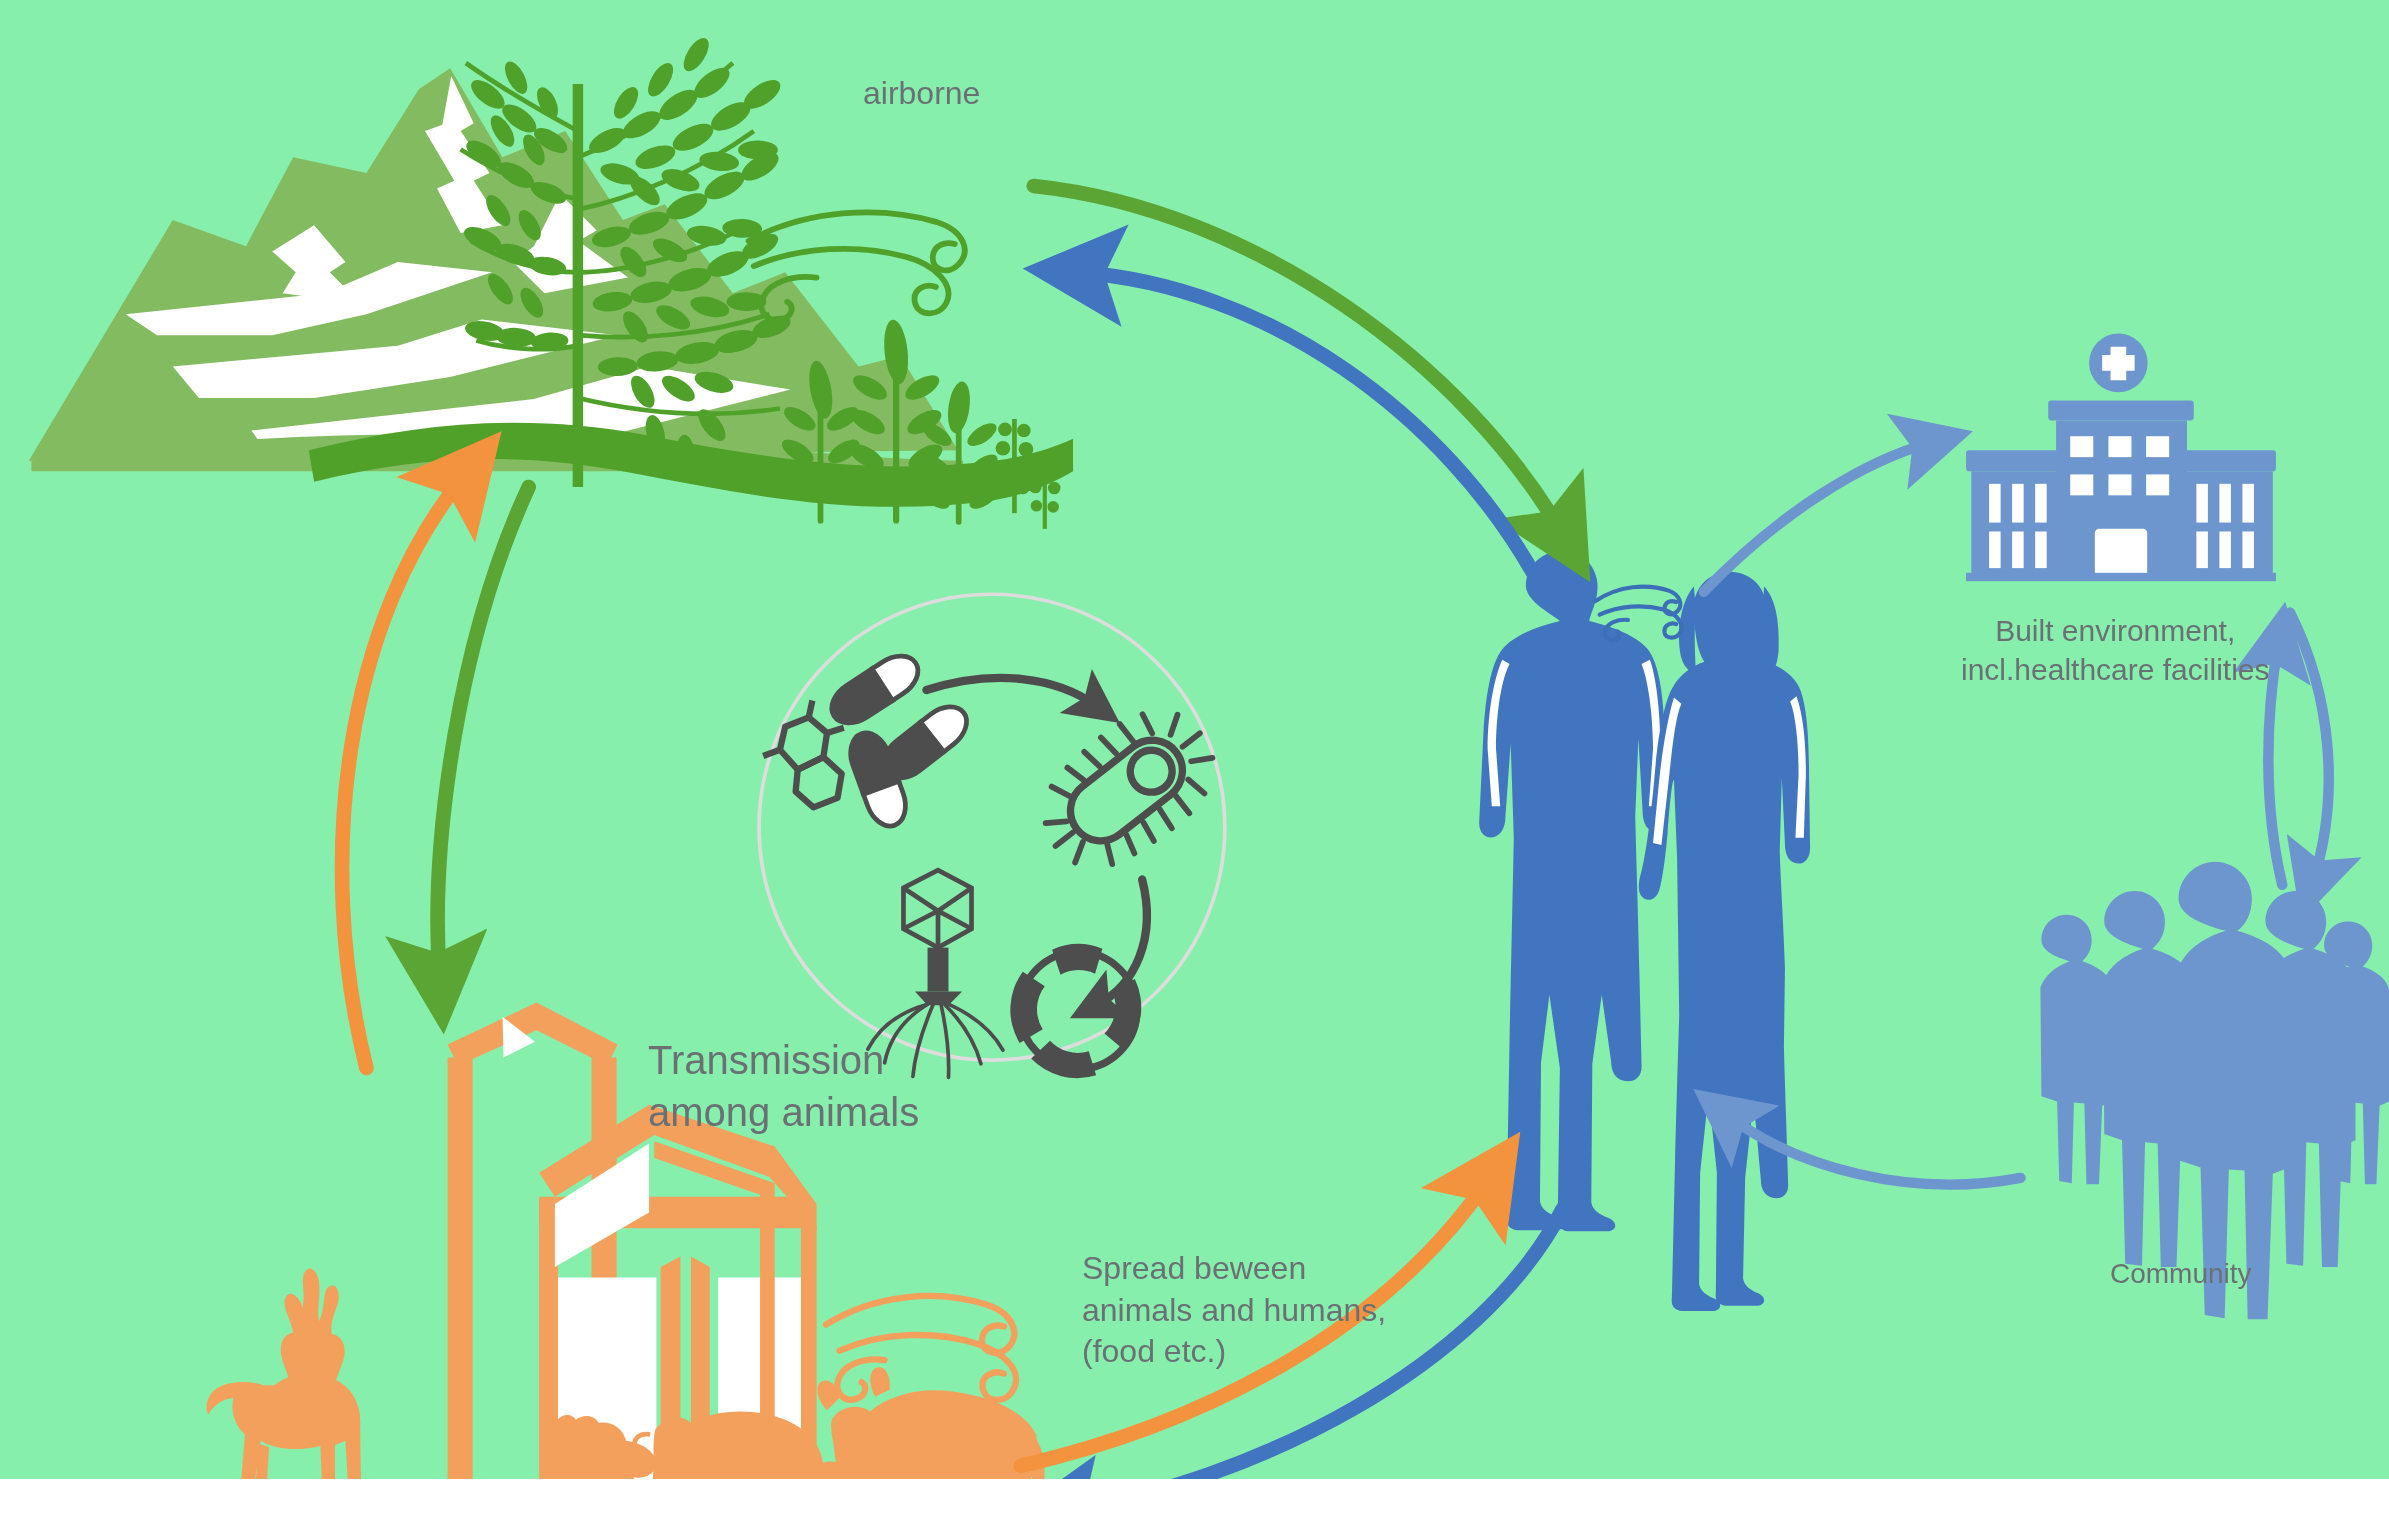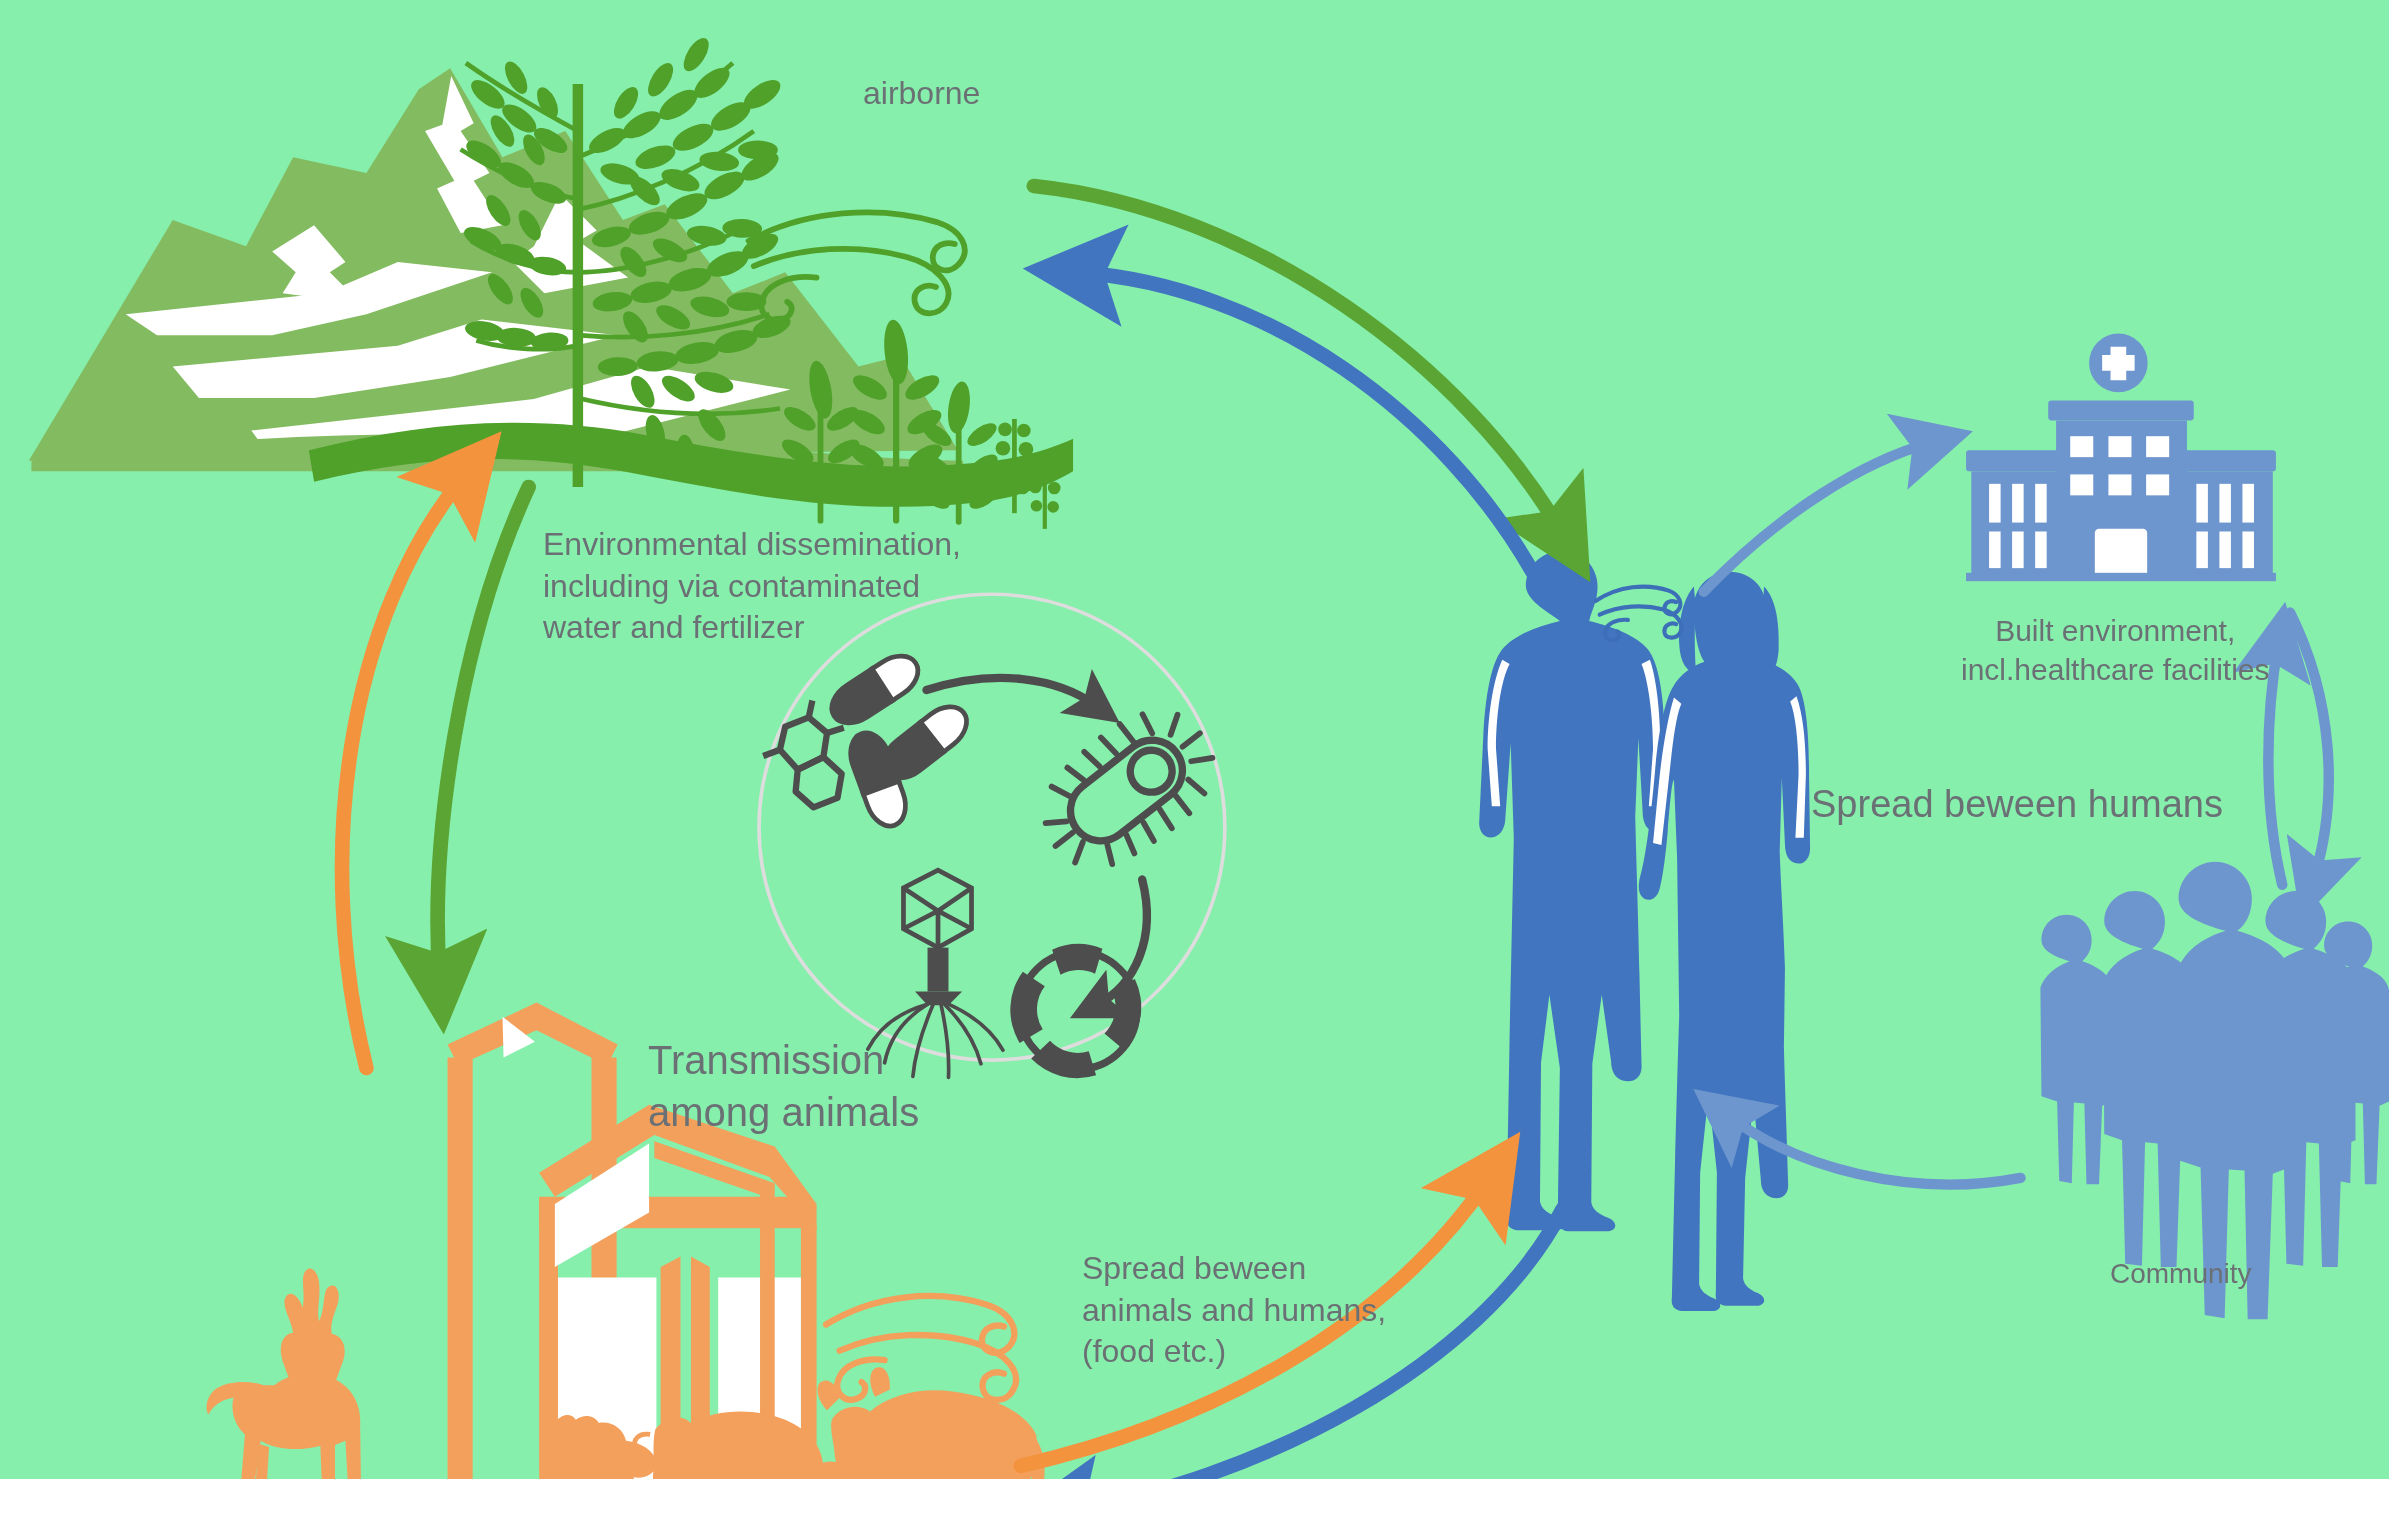--- a/index.html
+++ b/index.html
@@ -507,27 +507,23 @@
     <path d="M3255,1130 C3400,980 3560,880 3690,845" fill="none" stroke="#6D96CE" stroke-width="20" stroke-linecap="round" marker-end="url(#ahLBlue)"></path>
 
     <path d="M3860,2250 C3650,2290 3430,2230 3300,2130" fill="none" stroke="#6D96CE" stroke-width="20" stroke-linecap="round" marker-end="url(#ahLBlue)"></path>
 
     <path d="M4375,1170 C4455,1330 4470,1520 4420,1680" fill="none" stroke="#6D96CE" stroke-width="20" stroke-linecap="round" marker-end="url(#ahLBlue)"></path>
 
     <path d="M4360,1690 C4322,1530 4330,1360 4352,1230" fill="none" stroke="#6D96CE" stroke-width="20" stroke-linecap="round" marker-end="url(#ahLBlue)"></path>
   </svg>
 
   <div class="lbl" id="lbl-airborne">airborne</div>
-  <div class="lbl" id="lbl-env">Environmental dissemination,
-including via contaminated
-water and fertilizer</div>
   <div class="lbl" id="lbl-trans">Transmission
 among animals</div>
   <div class="lbl" id="lbl-animhum">Spread beween
 animals and humans,
 (food etc.)</div>
   <div class="lbl" id="lbl-built">Built environment,
 incl.healthcare facilities</div>
-  <div class="lbl" id="lbl-spread">Spread beween humans</div>
   <div class="lbl" id="lbl-comm">Community</div>
 
 </div>
 
 
 </body></html>

